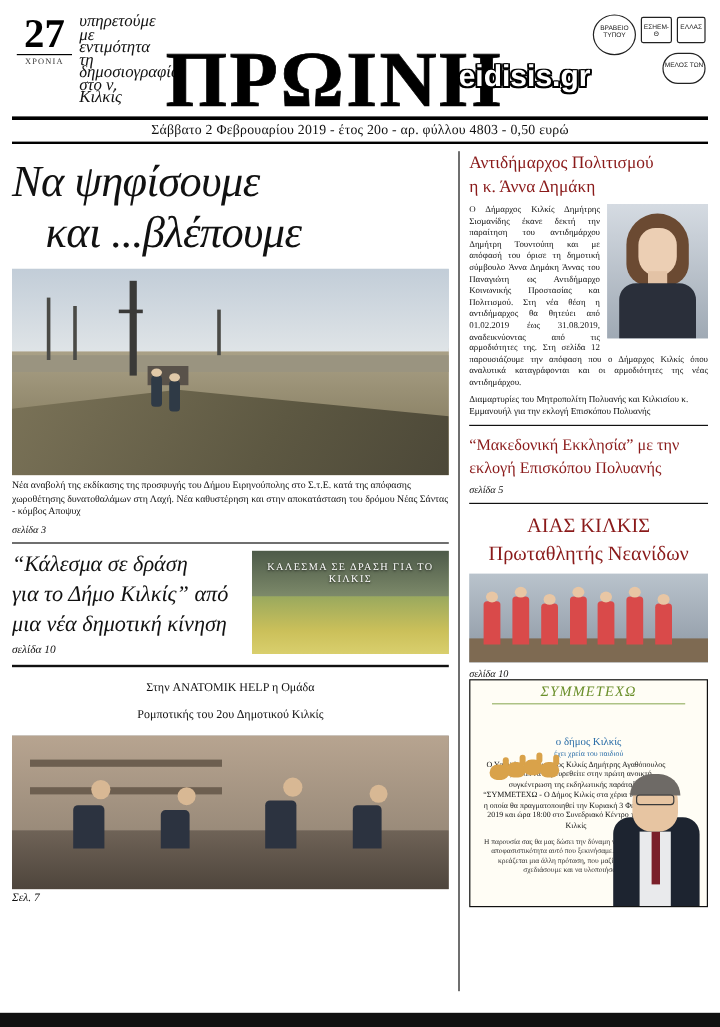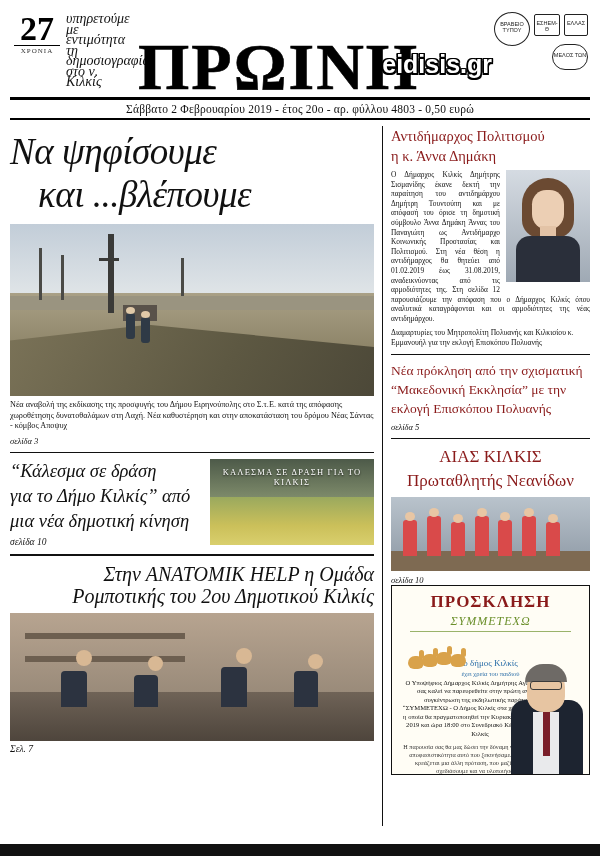--- a/index.html
+++ b/index.html
@@ -190,23 +190,22 @@
     padding-top: 8px;
     color:#fff;
     font-family: "Liberation Serif", serif;
     font-size: 8.5px; letter-spacing: 1.2px; text-align:center;
     text-shadow: 0 1px 2px rgba(0,0,0,.8);
   }
 
   
   .story3-head {
     font-family: "Liberation Serif", serif;
-    font-size: 20px; line-height: 22px; text-align: right;
+    font-size: 10px; line-height: 22px; text-align: center;
     margin: 4px 0 6px 0;
-    font-style: italic;
   }
   .story3-photo {
     width: 100%; height: 128px; position: relative; overflow: hidden;
     background: #8b7f74;
   }
   .s3-wall { position:absolute; left:0; top:0; right:0; height:62%;
     background: linear-gradient(#b7a490,#9a8b7a); }
   .s3-shelf { position:absolute; left:4%; width:44%; height:6px; background:#6d5f50; }
   .s3-table { position:absolute; left:0; bottom:0; right:0; height:38%;
     background: linear-gradient(#6f6357,#4e453c); }
@@ -440,21 +439,20 @@
         </div>
 
         <div class="r-body-text">Ο Δήμαρχος Κιλκίς Δημήτρης Σισμανίδης έκανε δεκτή την παραίτηση του αντιδημάρχου Δημήτρη Τουντούπη και με απόφασή του όρισε τη δημοτική σύμβουλο Άννα Δημάκη Άννας του Παναγιώτη ως Αντιδήμαρχο Κοινωνικής Προστασίας και Πολιτισμού. Στη νέα θέση η αντιδήμαρχος θα θητεύει από 01.02.2019 έως 31.08.2019, αναδεικνύοντας από τις αρμοδιότητες της. Στη σελίδα 12 παρουσιάζουμε την απόφαση που ο Δήμαρχος Κιλκίς όπου αναλυτικά καταγράφονται και οι αρμοδιότητες της νέας αντιδημάρχου.</div>
         <div class="r-credit">Διαμαρτυρίες του Μητροπολίτη Πολυανής και Κιλκισίου κ. Εμμανουήλ για την εκλογή Επισκόπου Πολυανής</div>
       </div>
 
       <div class="rule"></div>
 
       <div>
         <div class="r-head2">
-          <div>Νέα πρόκληση από την σχισματική</div>
           <div>“Μακεδονική Εκκλησία” με την</div>
           <div>εκλογή Επισκόπου Πολυανής</div>
         </div>
         <div class="page-ref">σελίδα 5</div>
       </div>
 
       <div class="rule"></div>
 
       <div>
         <div class="r-sport-head">
@@ -468,21 +466,20 @@
           <div class="sp-girl" style="left:30%; height:34px;"></div>
           <div class="sp-girl" style="left:42%; height:40px;"></div>
           <div class="sp-girl" style="left:54%; height:36px;"></div>
           <div class="sp-girl" style="left:66%; height:40px;"></div>
           <div class="sp-girl" style="left:78%; height:34px;"></div>
         </div>
         <div class="page-ref">σελίδα 10</div>
       </div>
 
       <div class="invite">
-        <div class="inv-title">ΠΡΟΣΚΛΗΣΗ</div>
         <div class="inv-sub">ΣΥΜΜΕΤΕΧΩ</div>
 
         <div class="inv-geese">
           <div class="goose" style="left:0; top:8px;"></div>
           <div class="goose" style="left:14px; top:6px;"></div>
           <div class="goose" style="left:28px; top:4px;"></div>
           <div class="goose" style="left:42px; top:6px;"></div>
         </div>
 
         <div class="inv-logo" style="margin-top:26px;">ο δήμος Κιλκίς</div>

